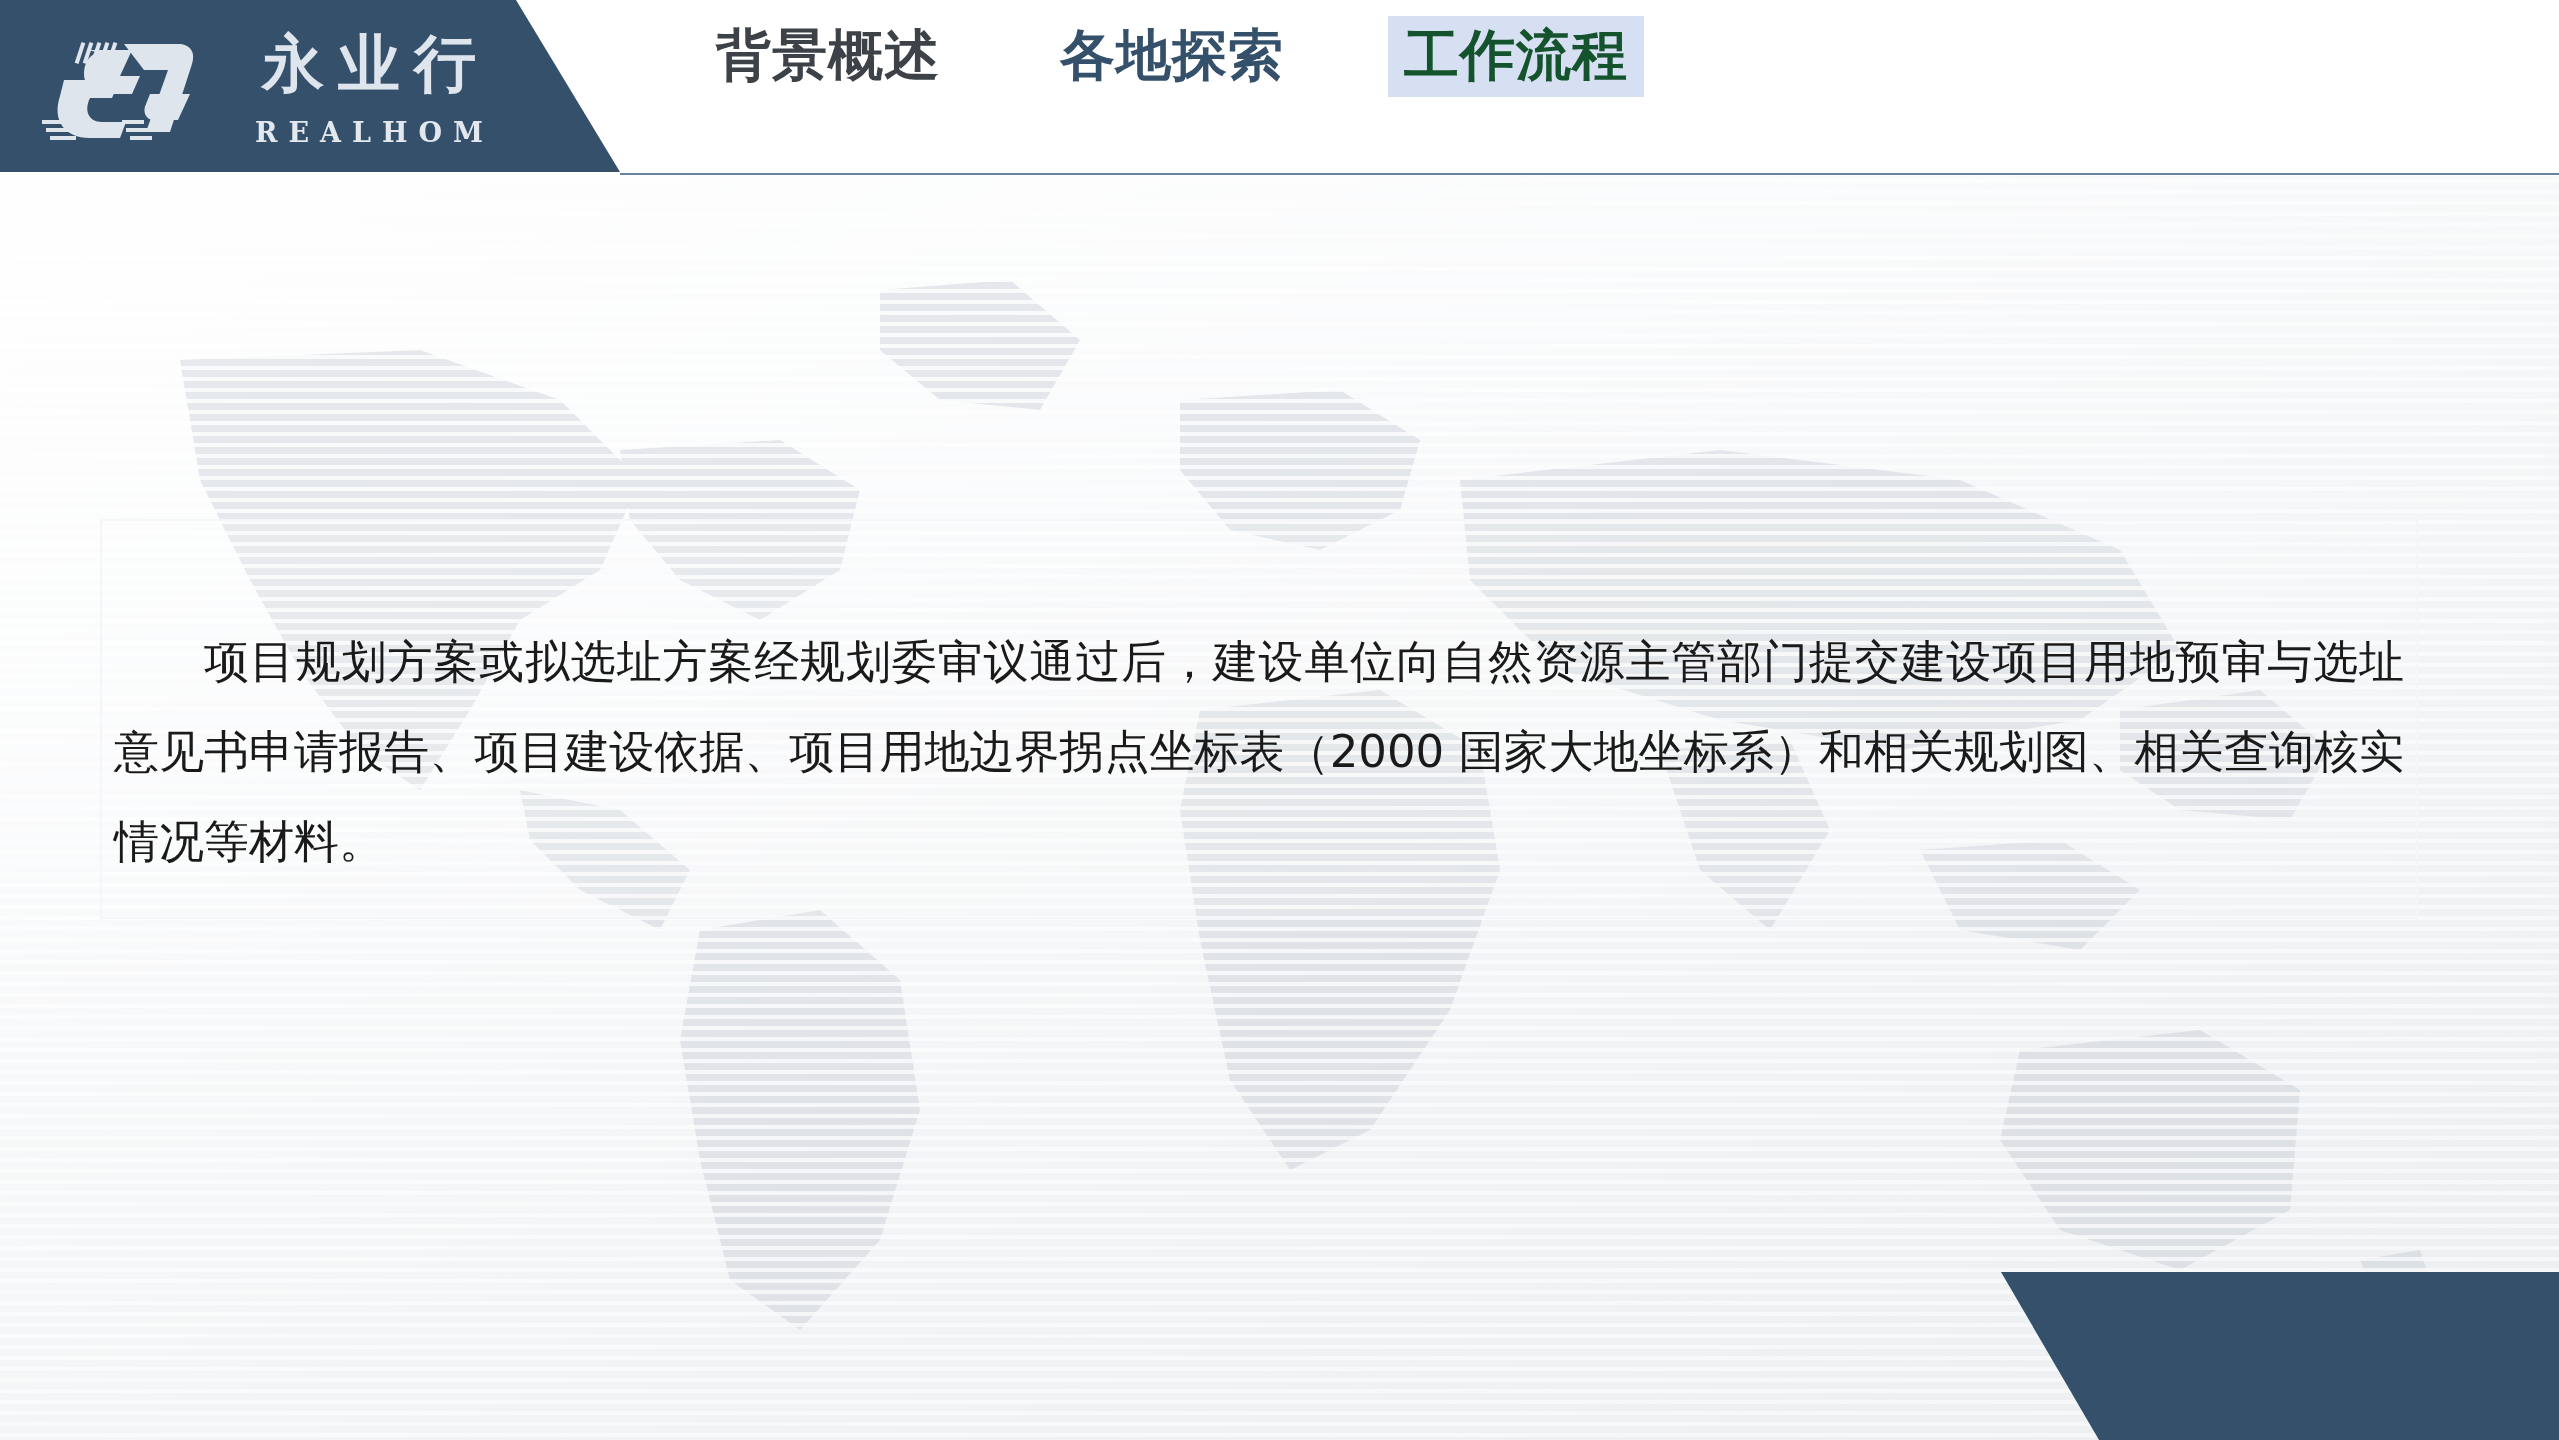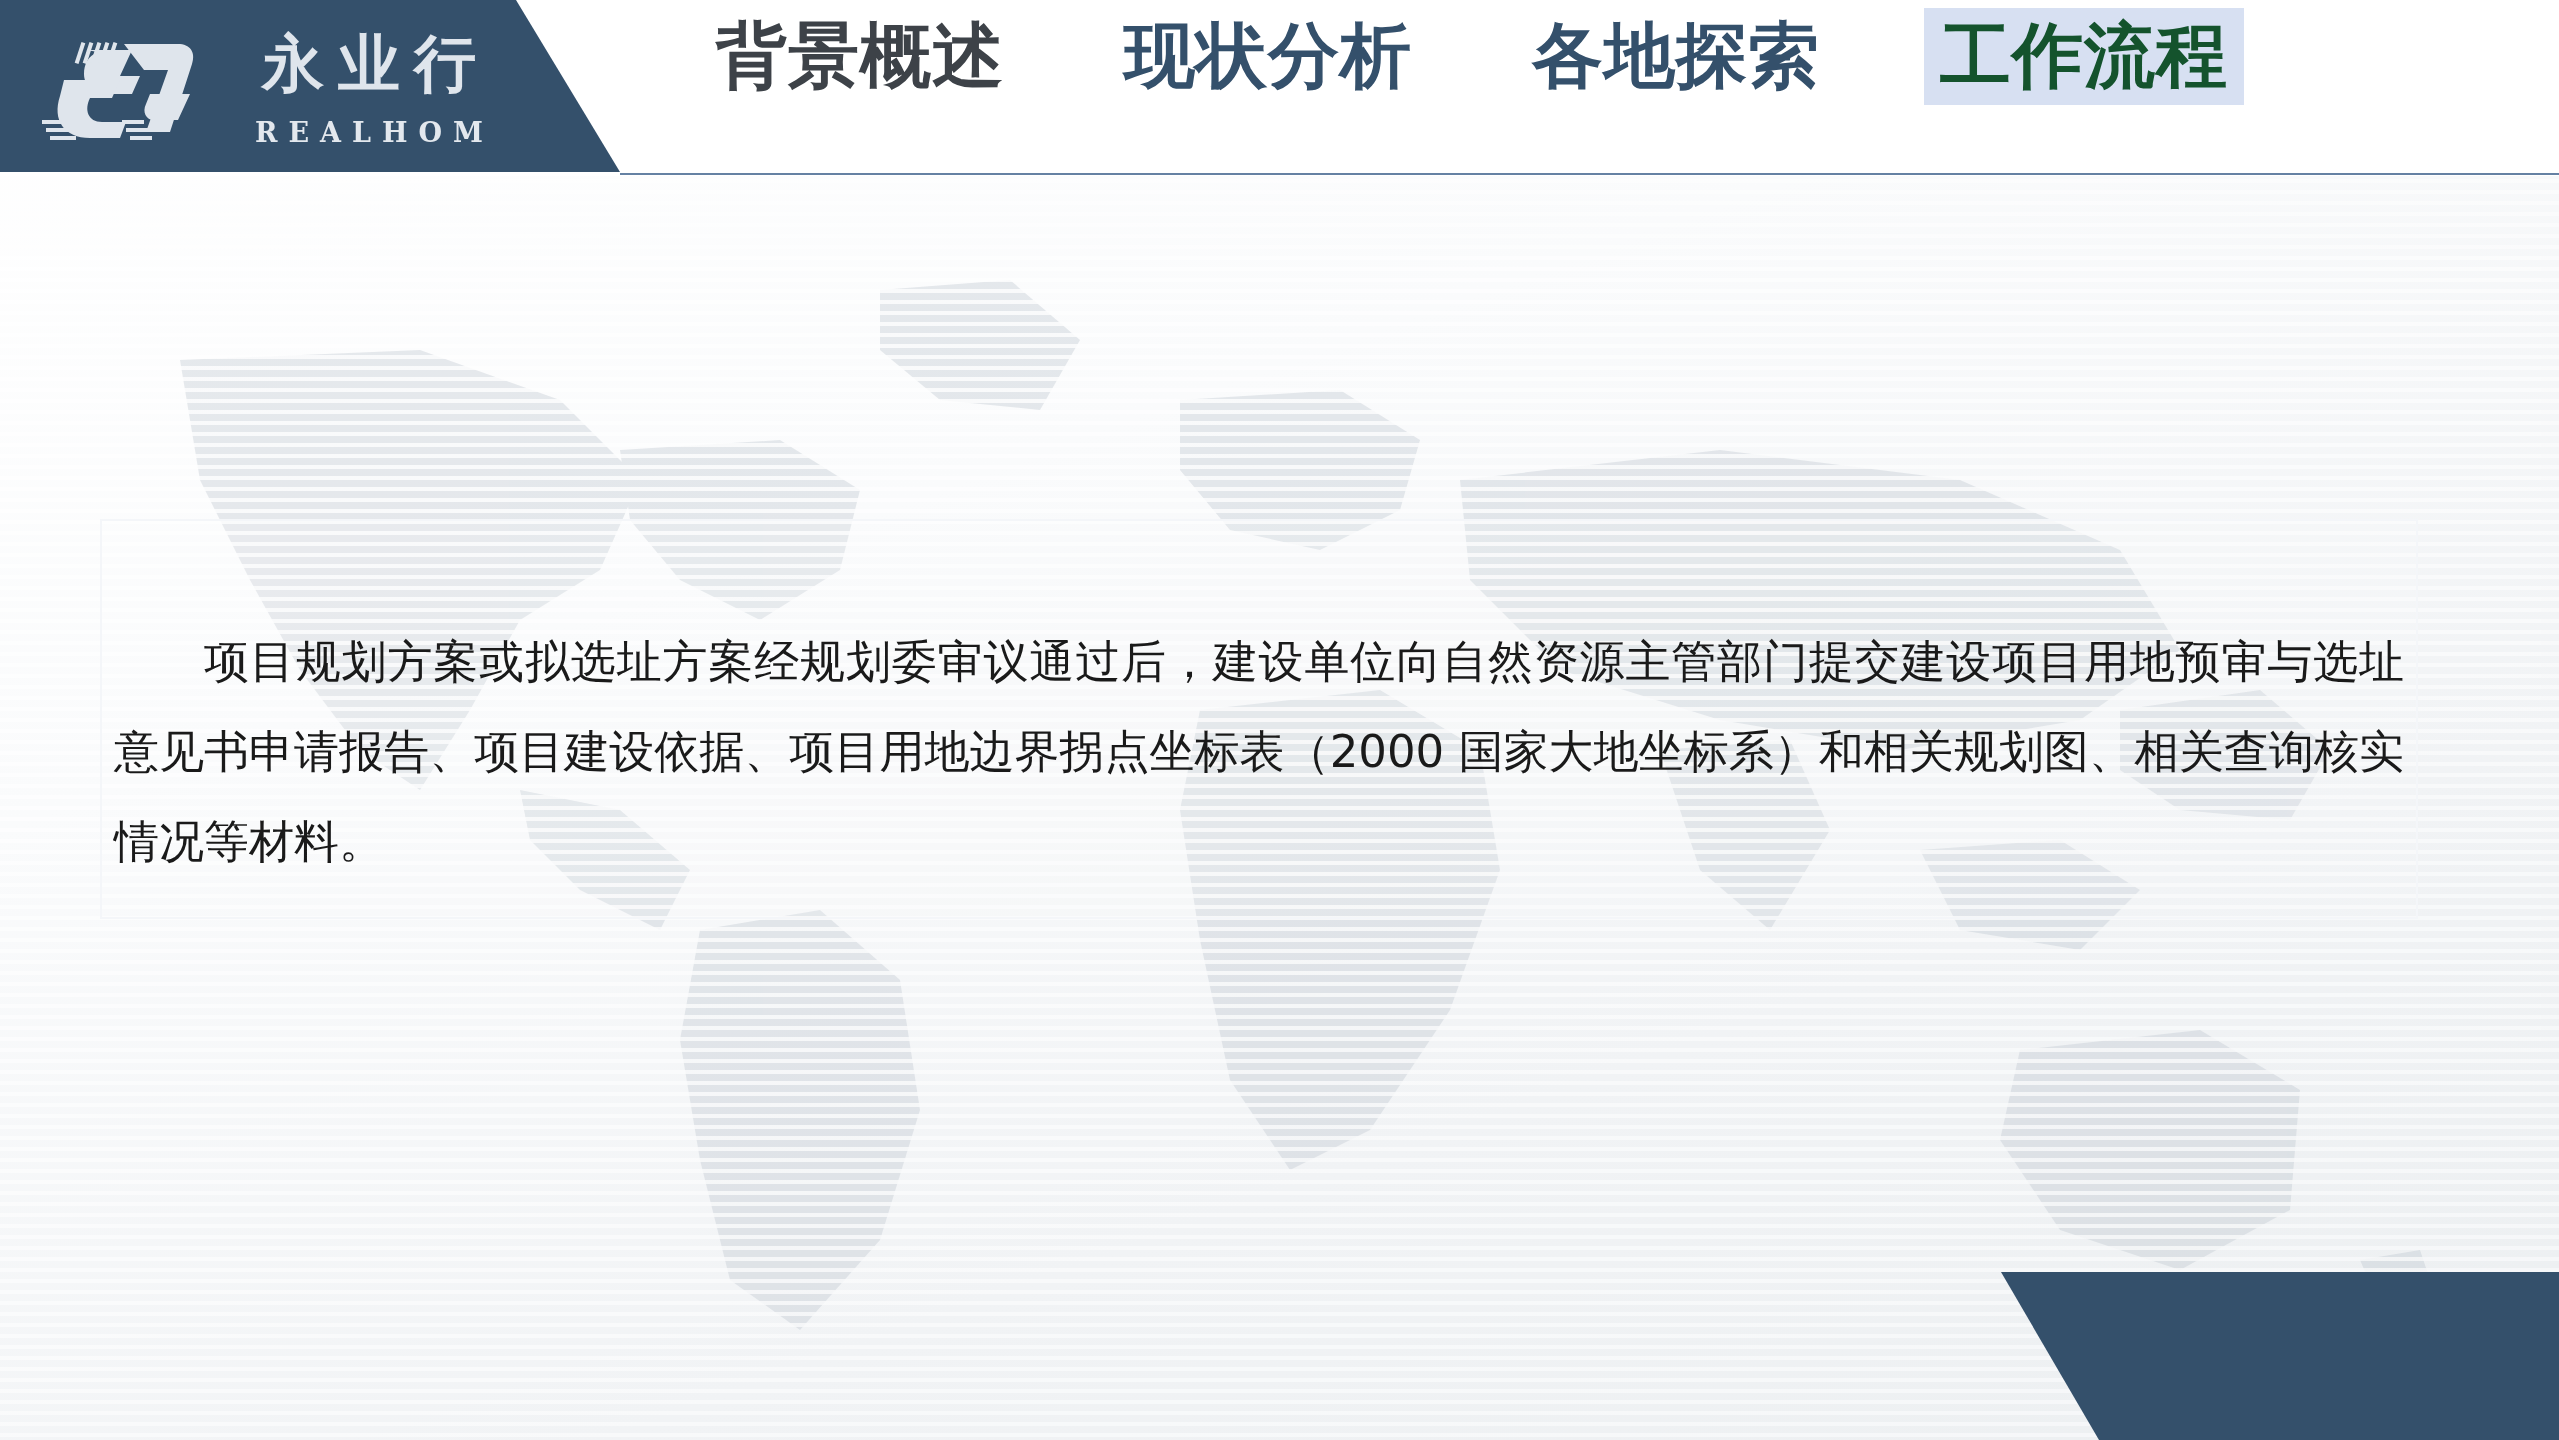--- a/index.html
+++ b/index.html
@@ -99,21 +99,21 @@
   
   .nav {
     position: absolute;
     left: 700px; top: 16px;
     height: 80px;
     display: flex;
     align-items: center;
     gap: 88px;
   }
   .tab {
-    font-size: 71px;
+    font-size: 55px;
     font-weight: 700;
     line-height: 1;
     letter-spacing: 1px;
     padding: 12px 16px 14px 16px;
     white-space: nowrap;
     color: #34506b;
     font-family: "DejaVu Sans", "Liberation Sans", sans-serif;
   }
   .tab.muted { color: #3d4248; }
   .tab.active {
@@ -231,21 +231,20 @@
       </svg>
       <div class="logo-words">
         <div class="logo-cn">永业行</div>
         <div class="logo-en">REALHOM</div>
       </div>
     </div>
   </div>
 
   <div class="nav">
     <div class="tab muted">背景概述</div>
-    <div class="tab">现状分析</div>
     <div class="tab">各地探索</div>
     <div class="tab active">工作流程</div>
   </div>
 
   <div class="card">
     <div class="card-body">项目规划方案或拟选址方案经规划委审议通过后，建设单位向自然资源主管部门提交建设项目用地预审与选址意见书申请报告、项目建设依据、项目用地边界拐点坐标表（2000 国家大地坐标系）和相关规划图、相关查询核实情况等材料。</div>
   </div>
 
   <div class="corner-shape"></div>
 

